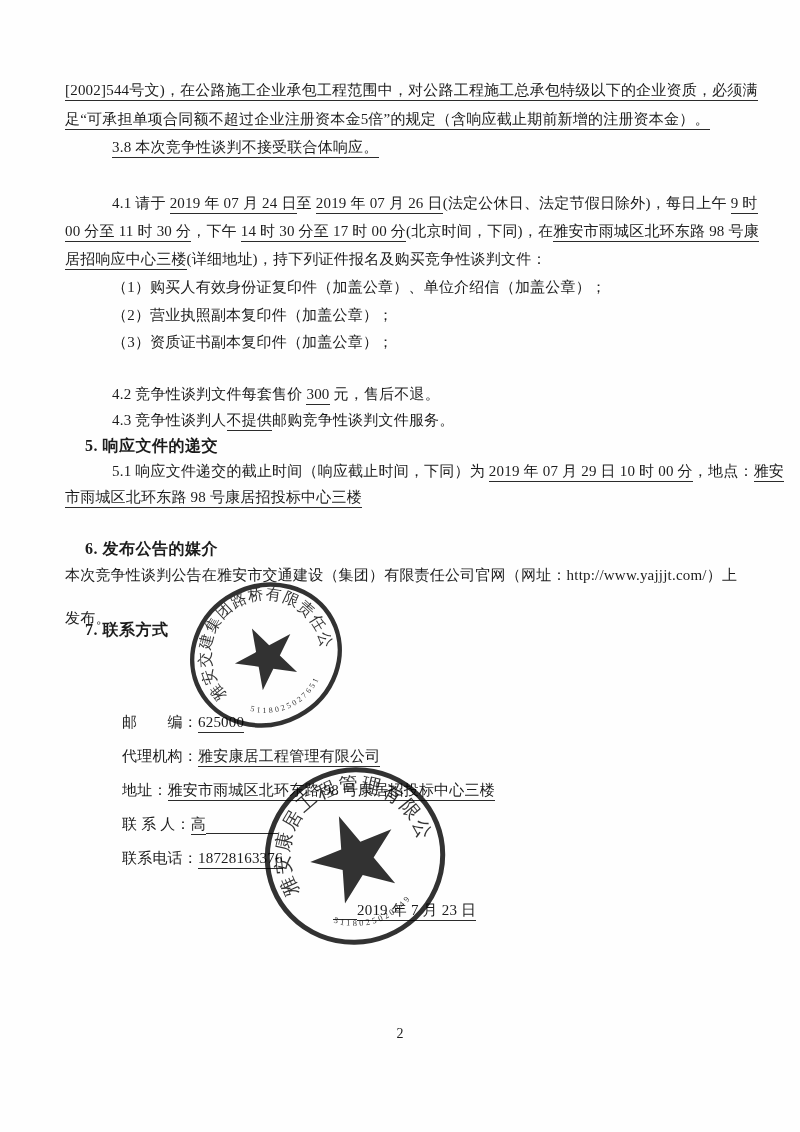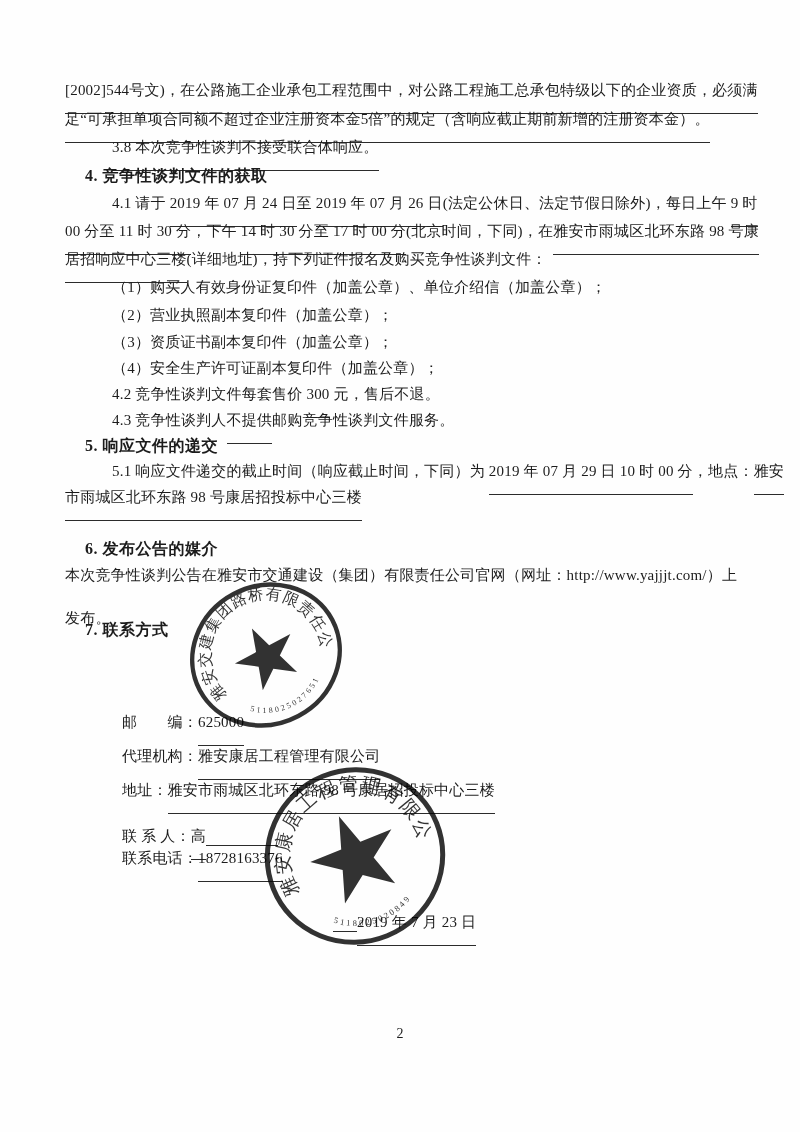--- a/index.html
+++ b/index.html
@@ -4,48 +4,46 @@
 <style>
   html,body{margin:0;padding:0;background:#ffffff;}
   .page{
     position:relative;width:800px;height:1132px;background:#fefefee8;
     color:#1c1c1c;font-family:"Liberation Serif","DejaVu Serif",serif;
     font-size:15px;overflow:hidden;
   }
   .ln{position:absolute;white-space:nowrap;letter-spacing:.2px;}
   .h{font-weight:bold;font-size:16px;letter-spacing:.5px;}
   .b{font-weight:normal;}
-  .u{border-bottom:1.3px solid #2b2b2b;padding-bottom:15px;text-align:right;}
+  .u{border-bottom:1.3px solid #2b2b2b;padding-bottom:2px;text-align:right;}
   .ext{display:inline-block;height:1em;vertical-align:bottom;}
   .footer-num{position:absolute;left:0;width:100%;text-align:center;font-size:14px;}
   .seal{position:absolute;opacity:.88;mix-blend-mode:multiply;}
   .seal text{font-family:"Liberation Serif","DejaVu Serif",serif;fill:#151515;}
 </style>
 </head>
 <body>
 
 <div class="page">
 
   <div class="ln" style="top:81px;left:65px"><span class="u">[2002]544号文)，在公路施工企业承包工程范围中，对公路工程施工总承包特级以下的企业资质，必须满</span></div>
   <div class="ln" style="top:110px;left:65px"><span class="u">足“可承担单项合同额不超过企业注册资本金5倍”的规定（含响应截止期前新增的注册资本金）。</span></div>
 
   <div class="ln" style="top:138px;left:112px"><span class="u"><span>3.8 本次竞争性谈判</span><span class="b">不接受</span><span>联合体响应。</span></span></div>
 
-  <div class="ln h" style="top:166px;left:85px">4. 竞争性谈判文件的获取</div>
 
   <div class="ln" style="top:194px;left:112px"><span>4.1 请于 </span><span class="u">2019 年 07 月 24 日</span><span>至 </span><span class="u">2019 年 07 月 26 日</span><span>(法定公休日、法定节假日除外)，每日上午 </span><span class="u">9 时</span></div>
 
   <div class="ln" style="top:222px;left:65px"><span class="u">00 分至 11 时 30 分</span><span>，下午 </span><span class="u">14 时 30 分至 17 时 00 分</span><span>(北京时间，下同)，在</span><span class="b u">雅安市雨城区北环东路 98 号康</span></div>
 
   <div class="ln" style="top:250px;left:65px"><span class="b u">居招响应中心三楼</span><span>(详细地址)，持下列证件报名及购买竞争性谈判文件：</span></div>
 
   <div class="ln" style="top:278px;left:112px">（1）购买人有效身份证复印件（加盖公章）、单位介绍信（加盖公章）；</div>
   <div class="ln" style="top:306px;left:112px">（2）营业执照副本复印件（加盖公章）；</div>
   <div class="ln" style="top:333px;left:112px">（3）资质证书副本复印件（加盖公章）；</div>
-  <div class="ln" style="top:359px;left:112px">（4）安全生产许可证副本复印件（加盖公章）；</div>
 
   <div class="ln" style="top:385px;left:112px"><span>4.2 竞争性谈判文件每套售价 </span><span class="u">300</span><span> 元，售后不退。</span></div>
 
   <div class="ln" style="top:411px;left:112px"><span>4.3 竞争性谈判人</span><span class="b u">不提供</span><span>邮购竞争性谈判文件服务。</span></div>
 
   <div class="ln h" style="top:436px;left:85px">5. 响应文件的递交</div>
 
   <div class="ln" style="top:462px;left:112px"><span>5.1 响应文件递交的截止时间（响应截止时间，下同）为 </span><span class="u">2019 年 07 月 29 日 10 时 00 分</span><span>，地点：</span><span class="b u">雅安</span></div>
 
   <div class="ln" style="top:488px;left:65px"><span class="b u">市雨城区北环东路 98 号康居招投标中心三楼</span></div>

